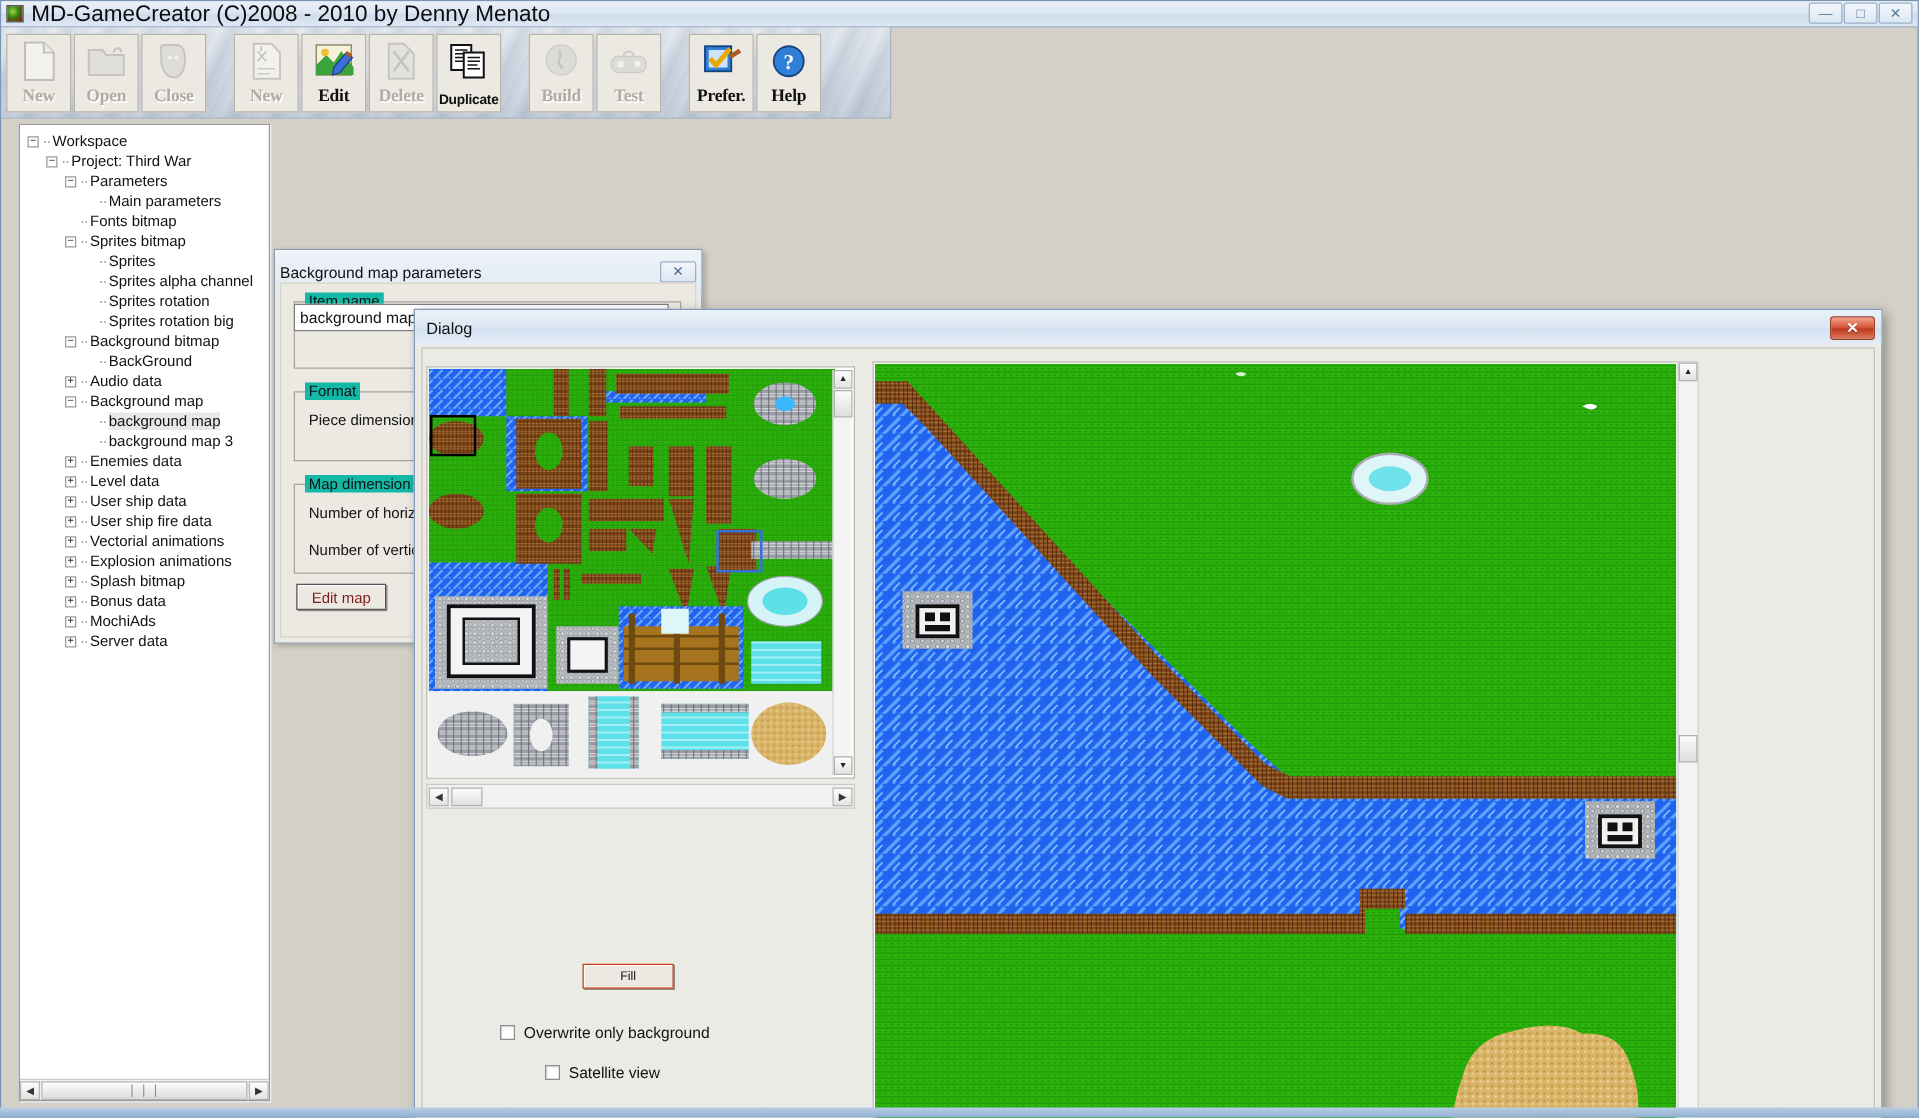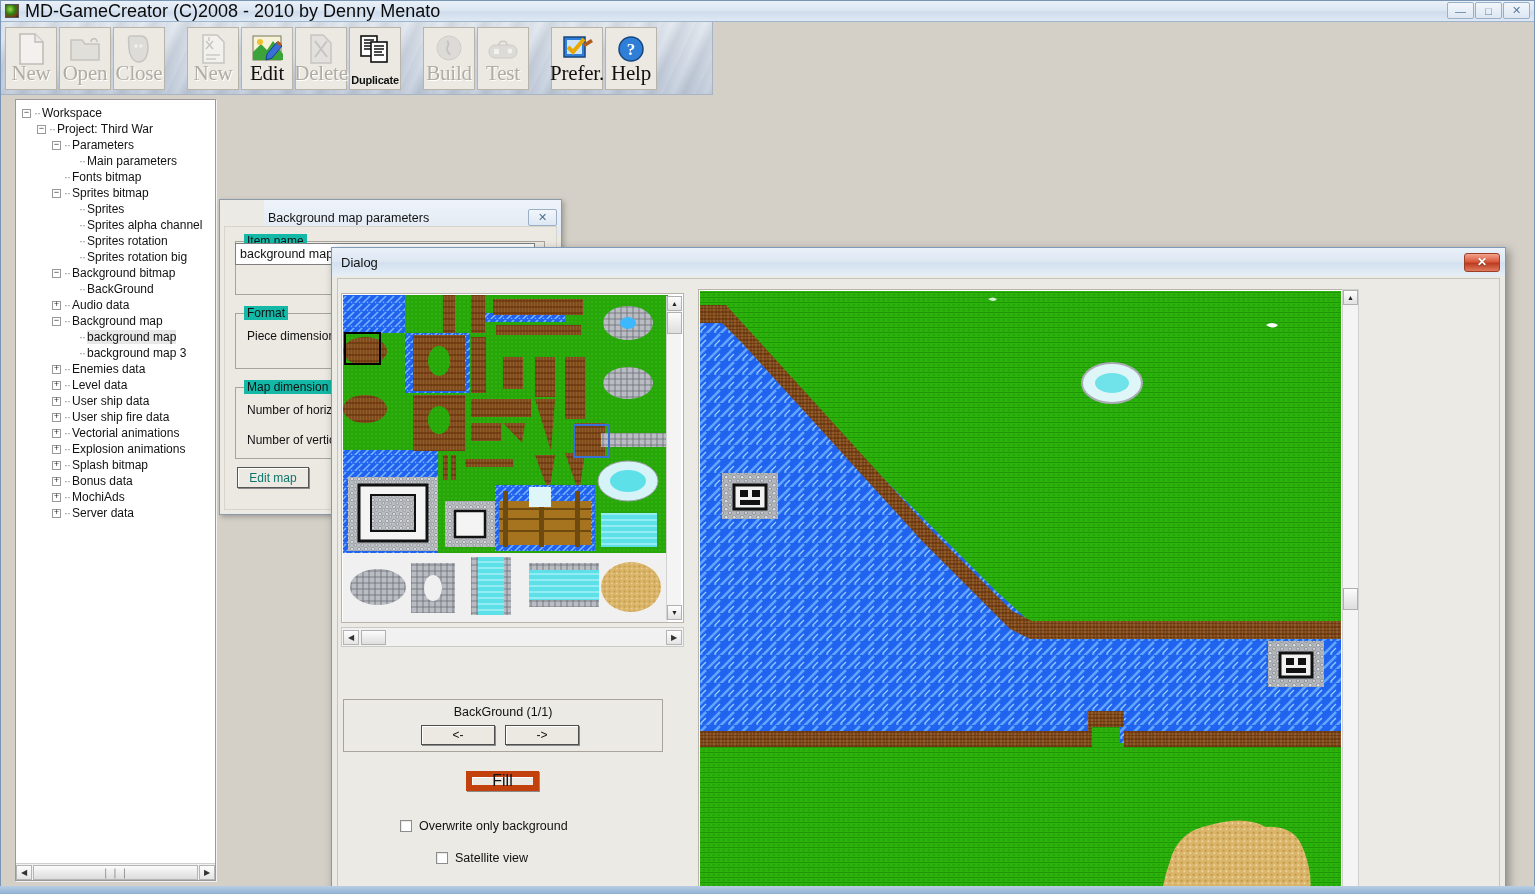--- a/index.html
+++ b/index.html
@@ -67,21 +67,21 @@
     background: #ece9e2;
     border: 1px solid #b9b4aa;
     display: flex; flex-direction: column; align-items: center; justify-content: flex-start;
     padding-top: 4px;
     position: relative;
   }
   .tbtn.gapafter { margin-right: 22px; }
   .tbtn .glyph { height: 34px; display:flex; align-items:center; justify-content:center; font-size: 26px; line-height:1; }
   .tbtn .lbl {
     font-family: "Liberation Serif", serif;
-    font-weight: normal; font-size: 21px; letter-spacing: -0.2px;
+    font-weight: bold; font-size: 14px; letter-spacing: -0.2px;
     position: absolute; bottom: 3px;
   }
   .tbtn.disabled .lbl { color: #b0aca4; text-shadow: 1px 1px 0 #fff; }
   .tbtn.disabled .glyph { opacity: .38; filter: grayscale(1); }
   .tbtn.active .lbl { color: #101010; }
   .tbtn .lbl.small { font-family:"Liberation Sans",sans-serif; font-weight:bold; font-size: 11px; }
 
   
   #app-body { flex: 1; position: relative; }
 
@@ -128,21 +128,21 @@
   #bgmap-window {
     position: absolute; left: 218px; top: 104px; width: 343px; height: 316px;
     background: #eceae4;
     border: 1px solid #8e9aa8;
     box-shadow: 2px 2px 5px rgba(0,0,0,.25);
   }
   #bgmap-title {
     height: 35px; padding: 0 4px;
     background: linear-gradient(to bottom,#eef3f9,#e0e9f3);
     display: flex; align-items: center; justify-content: space-between;
-    font-size: 12.5px; color: #111; margin-left: 44px;
+    font-size: 12.5px; color: #111;
   }
   #bgmap-close {
     width: 29px; height: 17px;
     background: linear-gradient(to bottom,#f2f6fb,#dde7f2);
     border: 1px solid #9ab0c8; border-radius: 2px;
     display:flex; align-items:center; justify-content:center;
     color:#4e6f91; font-size:11px;
   }
   #bgmap-client { position: absolute; left: 4px; top: 26px; right: 4px; bottom: 4px;
     background: #ece9e2; border: 1px solid #d8d4cc; }
@@ -159,21 +159,21 @@
     position: absolute; left: 10px; top: 16px; width: 300px; height: 22px;
     background: #fff; border: 1px solid #7f7f7f;
     font-size: 12.5px; padding: 2px 4px; color: #111;
     display: flex; align-items: center;
   }
   #editmap-btn {
     position: absolute; left: 12px; top: 240px; width: 72px; height: 21px;
     background: #ece9e2; border: 1px solid #565656;
     box-shadow: inset 1px 1px 0 #fff, 1px 1px 0 #8b8b8b;
     display: flex; align-items: center; justify-content: center;
-    font-size: 12px; color: #0f766e;
+    font-size: 12px; color: #7f1d1d;
   }
 
   
   #dialog {
     position: absolute; left: 330px; top: 152px; width: 1175px; height: 724px;
     background: #eceae4;
     border: 1px solid #7e9ab8;
     box-shadow: 3px 3px 9px rgba(0,0,0,.35);
   }
   #dialog-title {
@@ -248,24 +248,24 @@
   }
   .navbtn {
     position: absolute; top: 25px; width: 74px; height: 20px;
     background: #ece9e2; border: 1px solid #4f4f4f;
     box-shadow: inset 1px 1px 0 #fff, 1px 1px 0 #8b8b8b;
     display:flex; align-items:center; justify-content:center;
     font-size: 12px; color:#111;
   }
   #fill-btn {
     position: absolute; left: 128px; top: 492px; width: 73px; height: 20px;
-    background: #ece9e2; border: 6px solid #c2410c;
+    background: #ece9e2; border: 1px solid #c2410c;
     box-shadow: inset 1px 1px 0 #fff, 1px 1px 0 #8b8b8b;
     display:flex; align-items:center; justify-content:center;
-    font-size: 16px; color:#111;
+    font-size: 10px; color:#111;
   }
   .chkrow {
     position: absolute; display: flex; align-items: center; font-size: 12.5px; color:#111;
   }
   .chkbox {
     width: 12px; height: 12px; border: 1px solid #8d8d8d; background: #fff;
     margin-right: 7px; flex: none;
     box-shadow: inset 1px 1px 0 #e8e8e8;
   }
 
@@ -720,25 +720,20 @@
             <div id="pal-vthumb"></div>
           </div>
         </div>
 
         <div id="pal-hscroll">
           <div class="sb-arrow">◀</div>
           <div class="sb-arrow">▶</div>
           <div id="pal-hthumb"></div>
         </div>
 
-        <div id="bg-group">
-          <div id="bg-label">BackGround (1/1)</div>
-          <div class="navbtn" style="left:77px;">&lt;-</div>
-          <div class="navbtn" style="left:161px;">-&gt;</div>
-        </div>
 
         <div id="fill-btn">Fill</div>
 
         <div class="chkrow" style="left:62px;top:540px;">
           <span class="chkbox"></span>
           <span>Overwrite only background</span>
         </div>
         <div class="chkrow" style="left:62px;top:572px;margin-left:36px;">
           <span class="chkbox"></span>
           <span>Satellite view</span>

